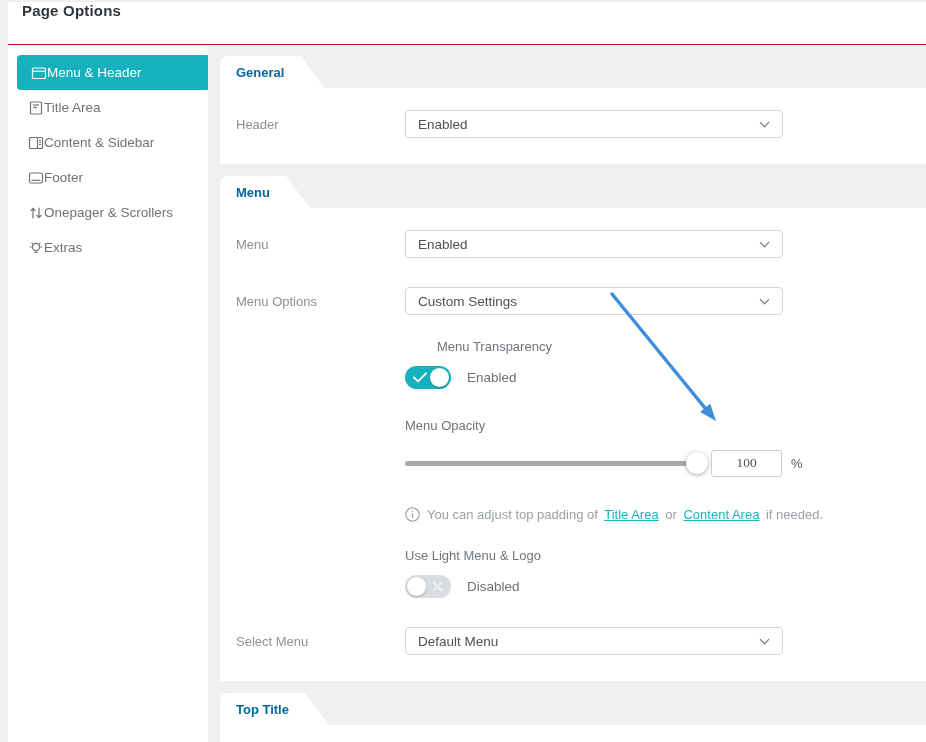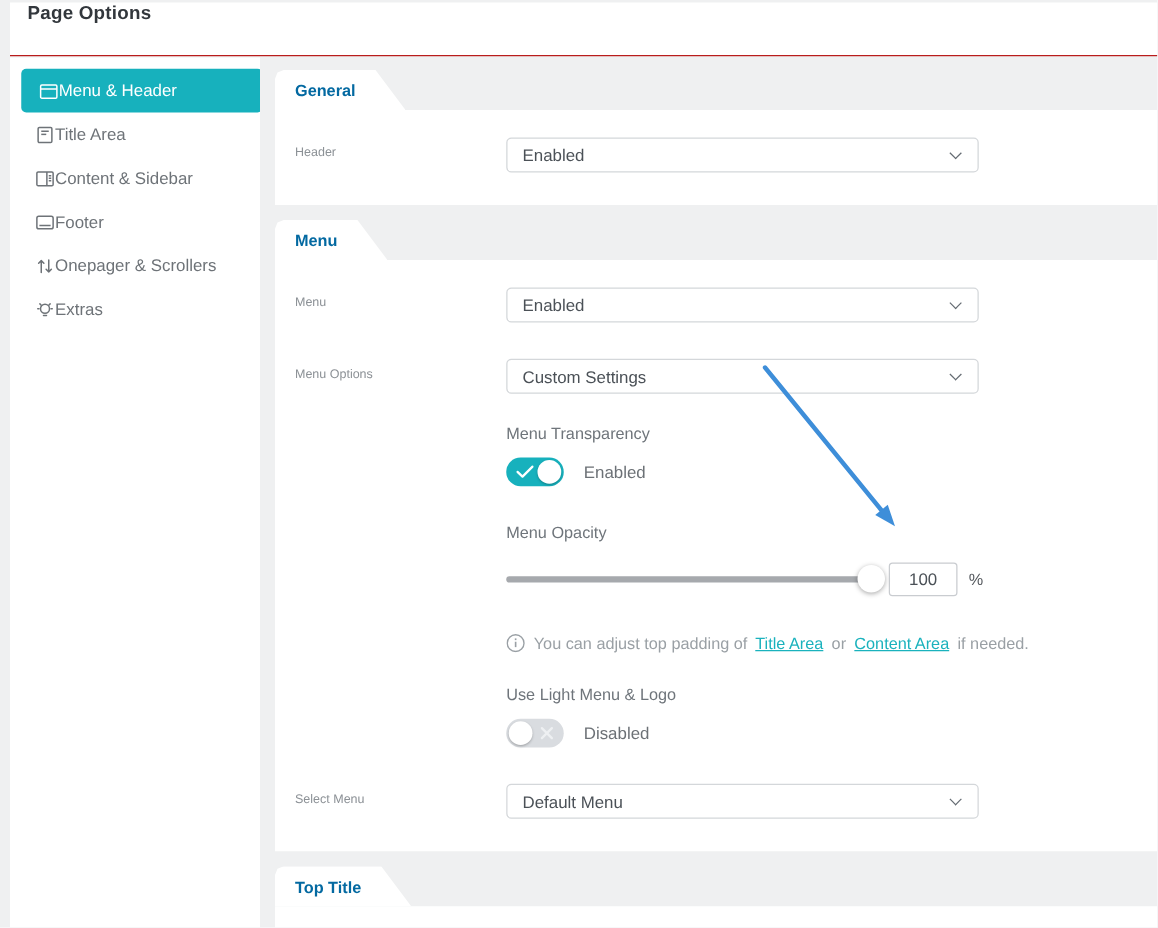--- a/index.html
+++ b/index.html
@@ -24,21 +24,21 @@
   .main { position:absolute; left:208px; top:46px; right:0; bottom:0; background:#eff0f1;
           padding:10px 0 0 12px; }
   .card { margin-bottom:12px; }
   .tab { display:inline-flex; align-items:center; height:32px; background:#fff; padding:0 40px 0 16px;
          font-size:13px; font-weight:bold; color:#0369a1;
          clip-path:polygon(0 100%, 0 7px, 2px 2px, 7px 0, calc(100% - 24px) 0, 100% 100%); }
   .card-body { background:#fff; padding:22px 16px 26px 16px; width:706px; }
 
   .row { display:flex; }
   .row + .row { margin-top:29px; }
-  .row-label { flex:0 0 169px; font-size:10px; color:#8c9196; padding-top:7px; }
+  .row-label { flex:0 0 169px; font-size:13px; color:#8c9196; padding-top:7px; }
   .control-col { flex:1; }
 
   
   .select { width:378px; height:28px; background:#fff; border:1px solid #d4d7da; border-radius:4px;
             display:flex; align-items:center; padding-left:12px; font-size:13.5px; color:#4b5157; cursor:pointer; }
   .chev { width:7px; height:7px; border-right:1.5px solid #646b72; border-bottom:1.5px solid #646b72;
           transform:rotate(45deg); margin-left:auto; margin-right:14px; margin-top:-4px; flex:none; }
 
   
   .sub-label { font-size:13px; color:#6f757b; }
@@ -55,35 +55,35 @@
   .toggle .glyph { position:absolute; top:6px; }
   .toggle.on .glyph { left:8px; }
   .toggle.off .glyph { right:8px; }
   .toggle-state { margin-left:16px; font-size:13.5px; color:#6c7176; }
 
   
   .slider-row { display:flex; align-items:center; margin-top:16px; height:28px; }
   .slider-track { position:relative; width:292px; height:5px; background:#a6a9ad; border-radius:3px; flex:none; }
   .slider-thumb { position:absolute; right:-11px; top:-8.5px; width:22px; height:22px; border-radius:50%;
                   background:#fff; box-shadow:0 1px 4px rgba(0,0,0,.35); cursor:pointer; }
-  .opacity-input { width:55px; height:27px; margin-left:14px; border:1px solid #c9ccd0; border-radius:3px;
-                   text-align:center; font-size:13.5px; color:#4b5157; font-family:Liberation Sans, sans-serif; }
+  .opacity-input { width:71px; height:27px; margin-left:14px; border:1px solid #c9ccd0; border-radius:3px;
+                   text-align:center; font-size:13.5px; color:#4b5157; font-family:Liberation Serif, serif; }
   .unit { margin-left:9px; font-size:13px; color:#55595e; }
 
   
   .info-row { display:flex; align-items:center; margin-top:30px; }
   .info-row svg { flex:none; margin-right:7px; }
   .info-text { font-size:13px; color:#9aa0a5; }
   .info-text > * { margin-right:3px; }
   .info-link { color:#1ab2bd; text-decoration:underline; cursor:pointer; }
 
   .mt28 { margin-top:26px; }
   .mt12 { margin-top:12px; }
   .mt29 { margin-top:29px; }
-  .mt24 { margin-top:24px; }
+  .mt24 { margin-top:24px;margin-left:32px; }
 
   
   .arrow-overlay { position:absolute; left:595px; top:288px; pointer-events:none; }
 </style>
 </head>
 <body>
 
 <div class="page">
 
   <div class="topbar">

